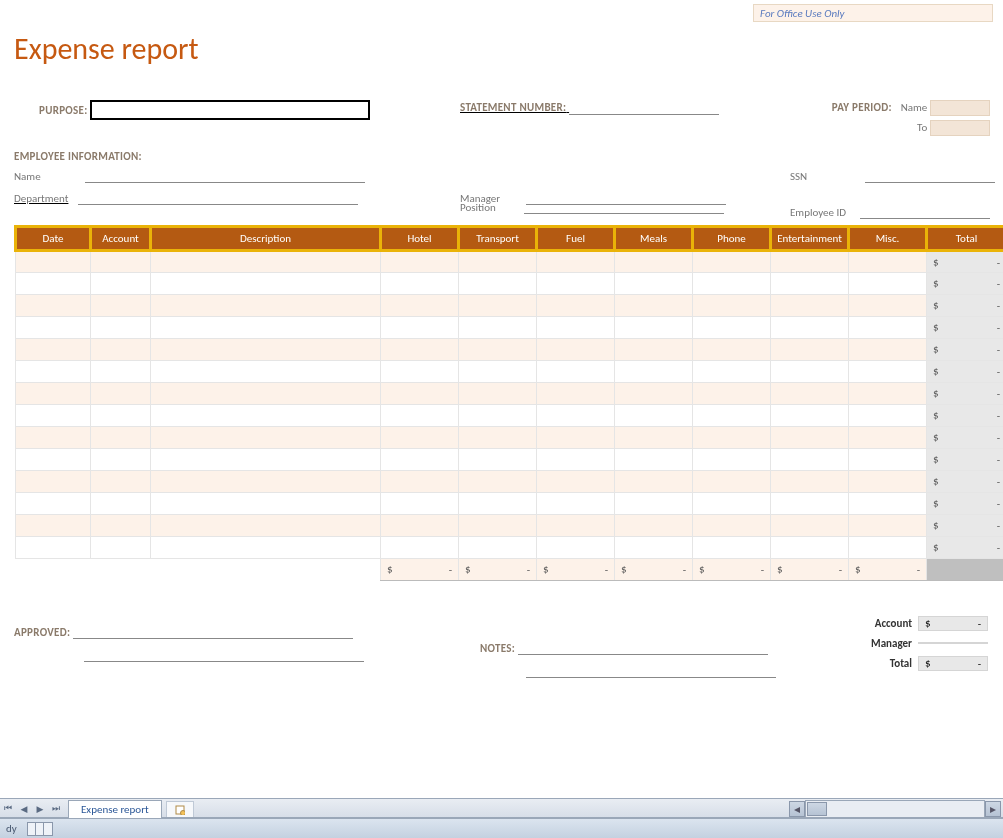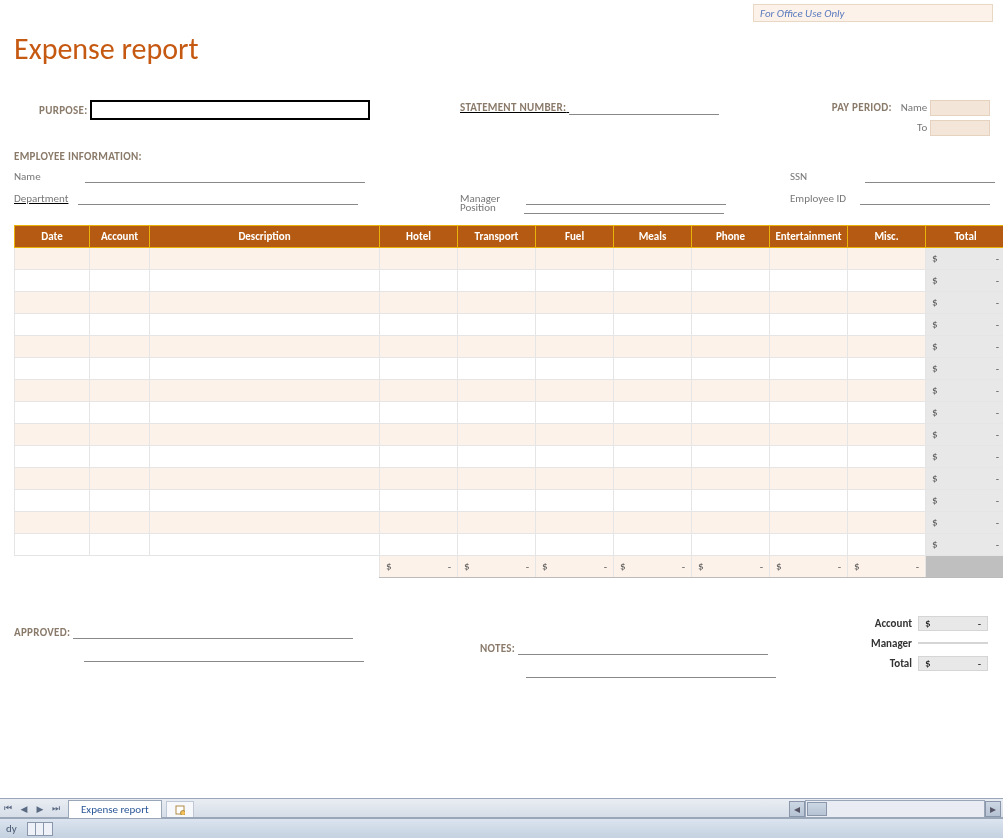--- a/index.html
+++ b/index.html
@@ -74,25 +74,25 @@
     position:absolute;
     top: 225px;
     left: 14px;
     width: 975px;
     border-collapse: collapse;
     table-layout: fixed;
   }
   .exp-table th {
     background: #b45a12;
     color: #fff;
-    font-weight: bold;
+    font-weight: normal;
     font-size: 11px;
     text-align: center;
     padding: 4px 2px;
-    border: 1px solid #eab308;
+    border: 3px solid #eab308;
     height: 22px;
   }
   .exp-table td {
     border: 1px solid #e5e5e5;
     height: 22px;
     font-size: 11px;
     padding: 0 6px;
   }
   .exp-table tbody tr:nth-child(odd) td { background: #fdf2e9; }
   .exp-table tbody tr:nth-child(even) td { background: #ffffff; }
@@ -200,21 +200,21 @@
 </div>
 
 <div class="emp-row" style="top:190px;left:14px;text-decoration:underline;">
   <span class="lbl-thin">Department</span>
   <input class="underline-input" style="width: 280px; margin-left: 6px;">
 </div>
 <div class="emp-row" style="top:190px;left:460px;">
   <span class="lbl-thin">Manager</span>
   <input class="underline-input" style="width: 200px; margin-left: 22px;">
 </div>
-<div class="emp-row" style="top:190px;left:790px;">
+<div class="emp-row" style="top:204px;left:790px;">
   <span class="lbl-thin">Employee ID</span>
   <input class="underline-input" style="width: 130px; margin-left: 10px;">
 </div>
 
 <table class="exp-table">
   <colgroup>
     <col class="c-date">
       <col class="c-acct">
       <col class="c-desc">
     <col class="c-num">

